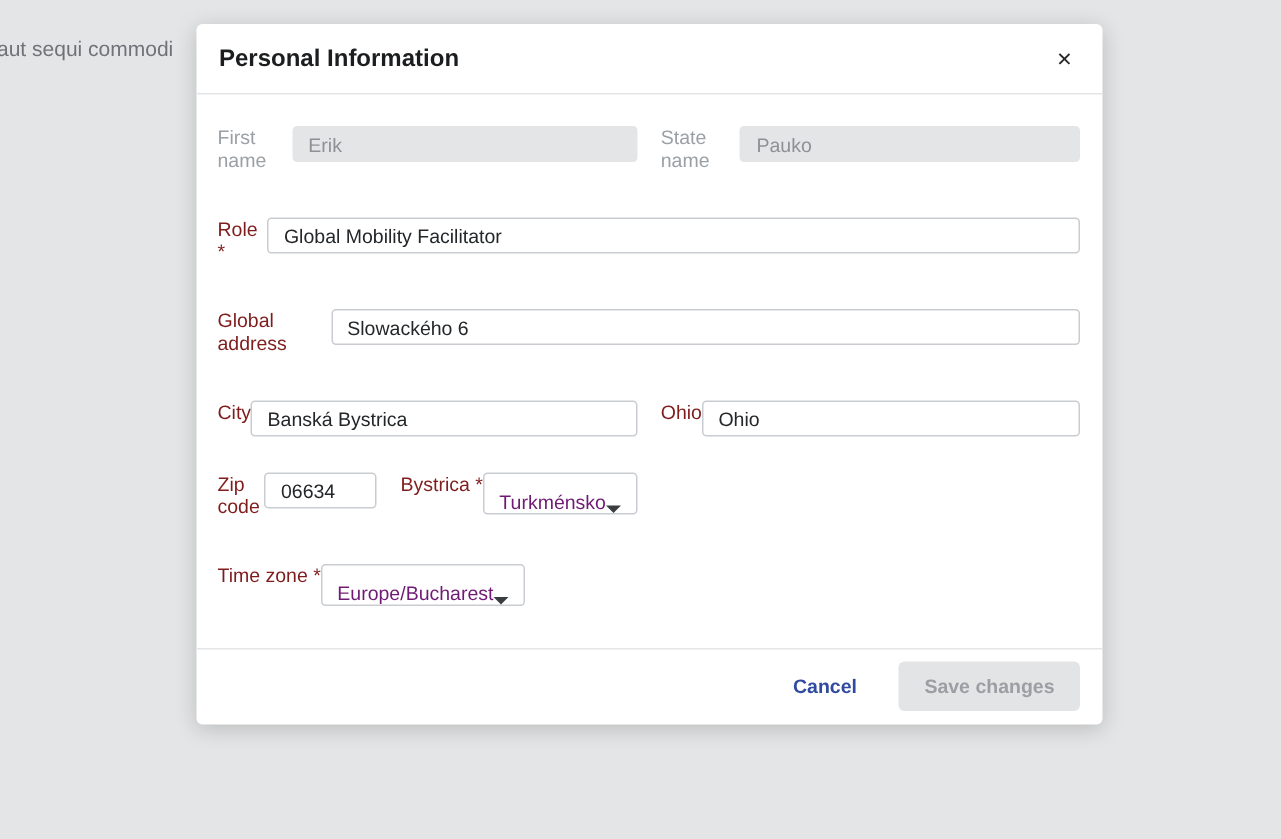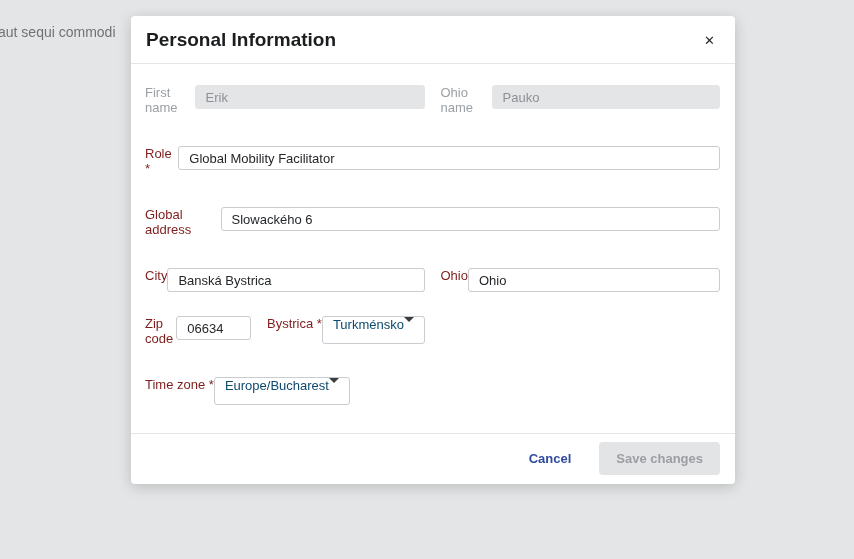--- a/index.html
+++ b/index.html
@@ -28,21 +28,21 @@
     flex-direction: column;
   }
   .modal-header {
     display: flex;
     align-items: center;
     justify-content: space-between;
     padding: 13px 16px 12px 15px;
     border-bottom: 1px solid #e3e5e7;
   }
   .modal-title {
-    font-size: 19px;
+    font-size: 16px;
     font-weight: 700;
     color: #1b1d1f;
   }
   .close-btn {
     background: none;
     border: none;
     cursor: pointer;
     font-size: 13px;
     color: #27292b;
     line-height: 1;
@@ -82,24 +82,24 @@
     background: #e4e5e7;
     border-color: #e4e5e7;
     color: #8d9196;
   }
   .select {
     height: 28px;
     border: 1px solid #c9ccd0;
     border-radius: 3px;
     padding: 0 10px;
     font-size: 13px;
-    color: #0c4a6e;
+    color: #701a75;
     background: #ffffff;
     display: flex;
-    align-items: flex-start;
+    align-items: flex-end;
     justify-content: space-between;
     cursor: pointer;
   }
   .caret {
     width: 0; height: 0;
     border-left: 5px solid transparent;
     border-right: 5px solid transparent;
     border-top: 5px solid #3a3d40;
   }
   .modal-footer {
@@ -147,21 +147,21 @@
   </div>
 
   <div class="modal-body">
 
     <div class="field-row">
       <div class="field disabled">
         <label>First name</label>
         <input type="text" disabled="" value="Erik" style="">
       </div>
       <div class="field disabled">
-        <label>Ohio name</label>
+        <label>State name</label>
         <input type="text" disabled="" value="Pauko" style="">
       </div>
     </div>
 
     <div class="field-row">
       <div class="field">
         <label>Role *</label>
         <input type="text" value="Global Mobility Facilitator" style="">
       </div>
     </div>

